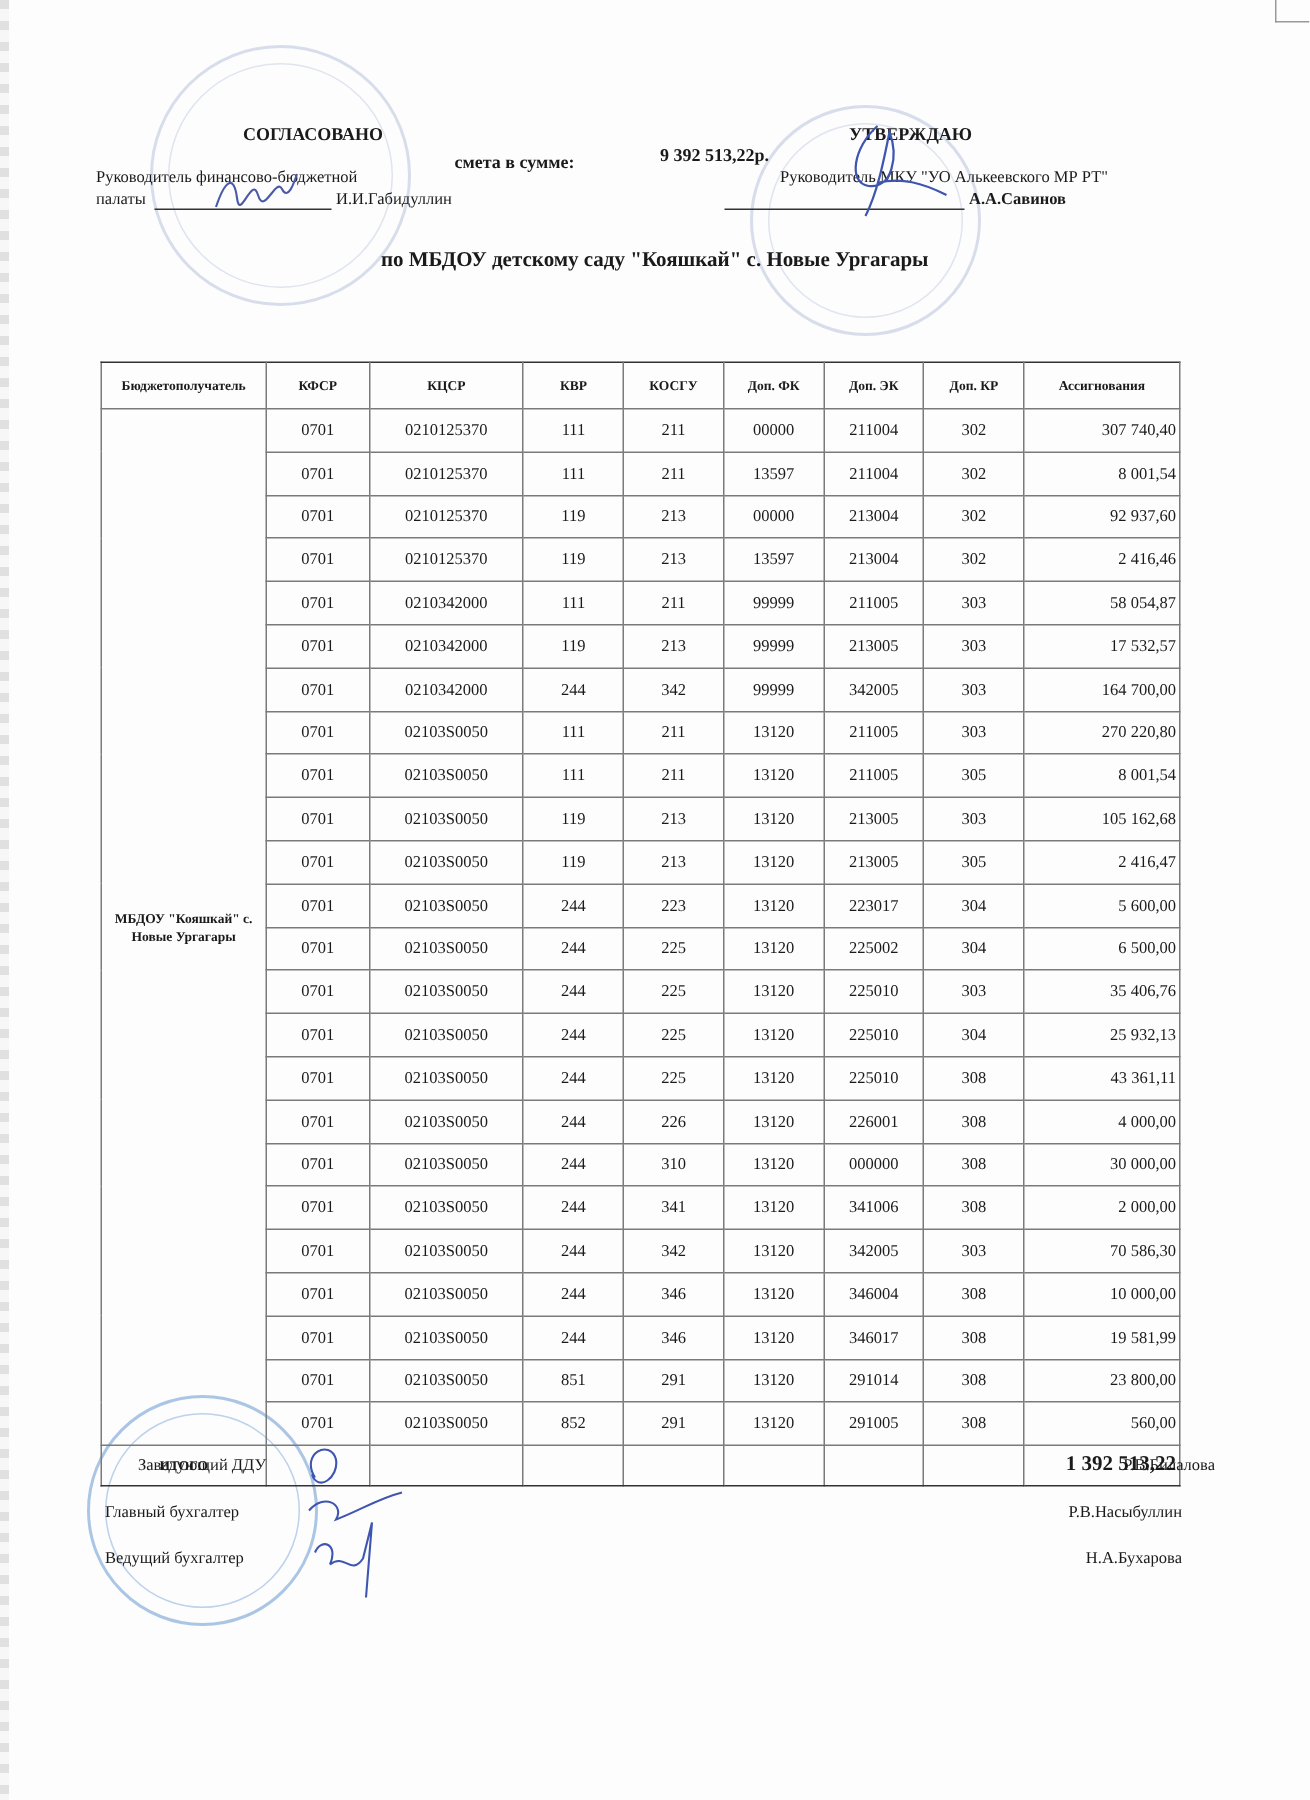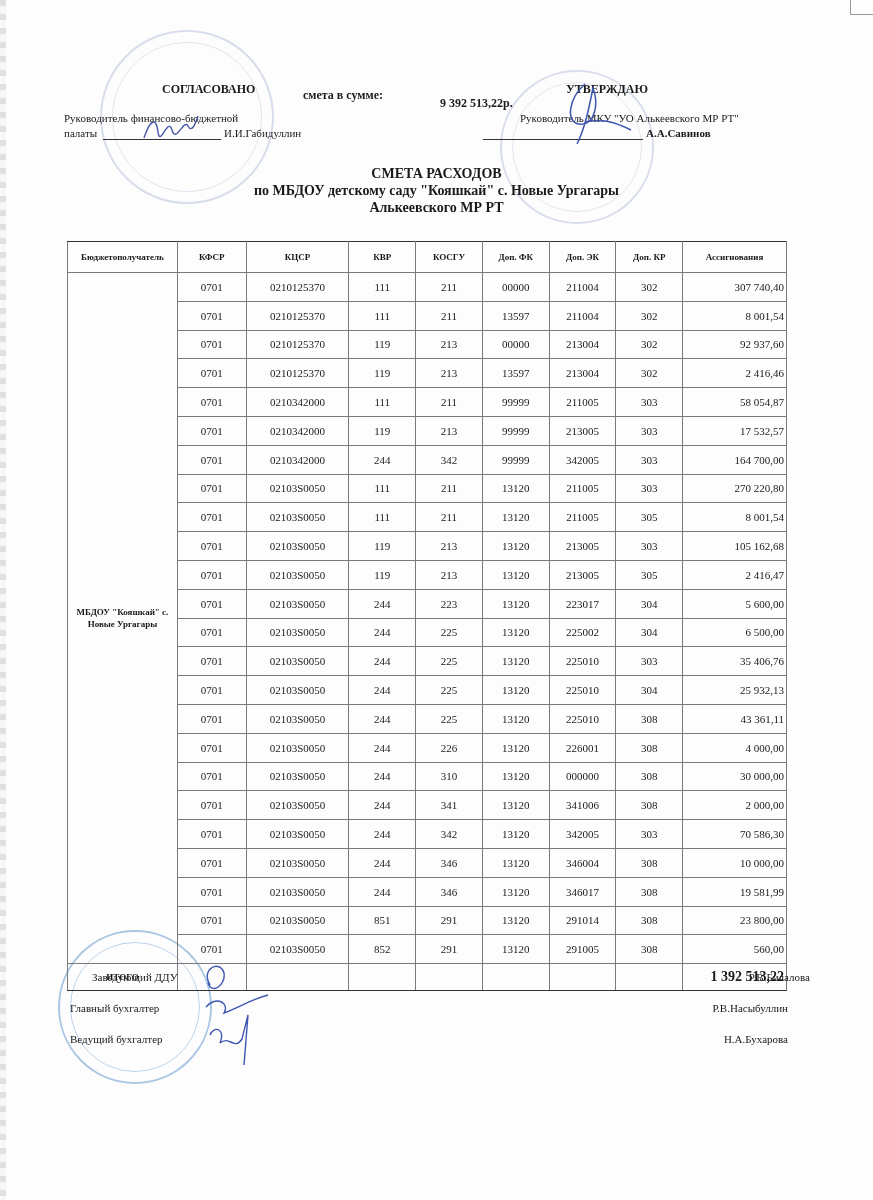--- a/index.html
+++ b/index.html
@@ -39,42 +39,40 @@
 
 <div class="scan-edge"></div>
 <div class="corner-mark"></div>
 
 <div class="stamp" style="left:100px; top:30px; width:170px; height:170px;"></div>
 <div class="stamp" style="left:500px; top:70px; width:150px; height:150px;"></div>
 <div class="stamp stamp-blue" style="left:58px; top:930px; width:150px; height:150px;"></div>
 
 <div class="abs bold" style="left:162px; top:82px; font-size:12px;">СОГЛАСОВАНО</div>
 <div class="abs bold" style="left:566px; top:82px; font-size:12px;">УТВЕРЖДАЮ</div>
-<div class="abs bold" style="left:303px; top:88px; font-size:12px;text-align:right;">смета в сумме:</div>
+<div class="abs bold" style="left:303px; top:101px; font-size:12px;text-align:right;">смета в сумме:</div>
 <div class="abs bold" style="left:440px; top:96px; font-size:12px;">9 392 513,22р.</div>
 
 <div class="abs" style="left:64px; top:112px; font-size:11px;">Руководитель финансово-бюджетной</div>
 <div class="abs" style="left:64px; top:127px; font-size:11px;">палаты</div>
 <div class="sign-line" style="left:103px; top:139px; width:118px;"></div>
 <svg class="abs" style="left:140px; top:112px;" width="60" height="30" viewBox="0 0 60 30">
   <path d="M4 26 C10 8, 16 4, 18 20 S28 4, 32 18 S44 6, 48 14 S56 10, 58 4" fill="none" stroke="#4a5aa8" stroke-width="1.4"></path>
 </svg>
 <div class="abs" style="left:224px; top:127px; font-size:11px;">И.И.Габидуллин</div>
 
 <div class="abs" style="left:520px; top:112px; font-size:11px;">Руководитель МКУ "УО Алькеевского МР РТ"</div>
 <div class="sign-line" style="left:483px; top:139px; width:160px;"></div>
 <svg class="abs" style="left:555px; top:78px;" width="80" height="70" viewBox="0 0 80 70">
   <path d="M30 6 C14 20, 10 44, 24 46 C40 48, 44 26, 38 10 C34 30, 30 50, 22 66 M30 44 C46 40, 60 44, 76 52" fill="none" stroke="#3e56b0" stroke-width="1.5"></path>
 </svg>
 <div class="abs" style="left:646px; top:127px; font-size:11px;font-weight:bold;">А.А.Савинов</div>
 
 <div class="title">
-  <div>СМЕТА  РАСХОДОВ</div>
   <div>по МБДОУ детскому саду "Кояшкай" с. Новые Ургагары</div>
-  <div>Алькеевского МР РТ</div>
 </div>
 
 <table class="smeta">
   <colgroup>
     <col style="width:107px">
       <col style="width:67px">
       <col style="width:100px">
       <col style="width:65px">
     <col style="width:65px">
       <col style="width:65px">

